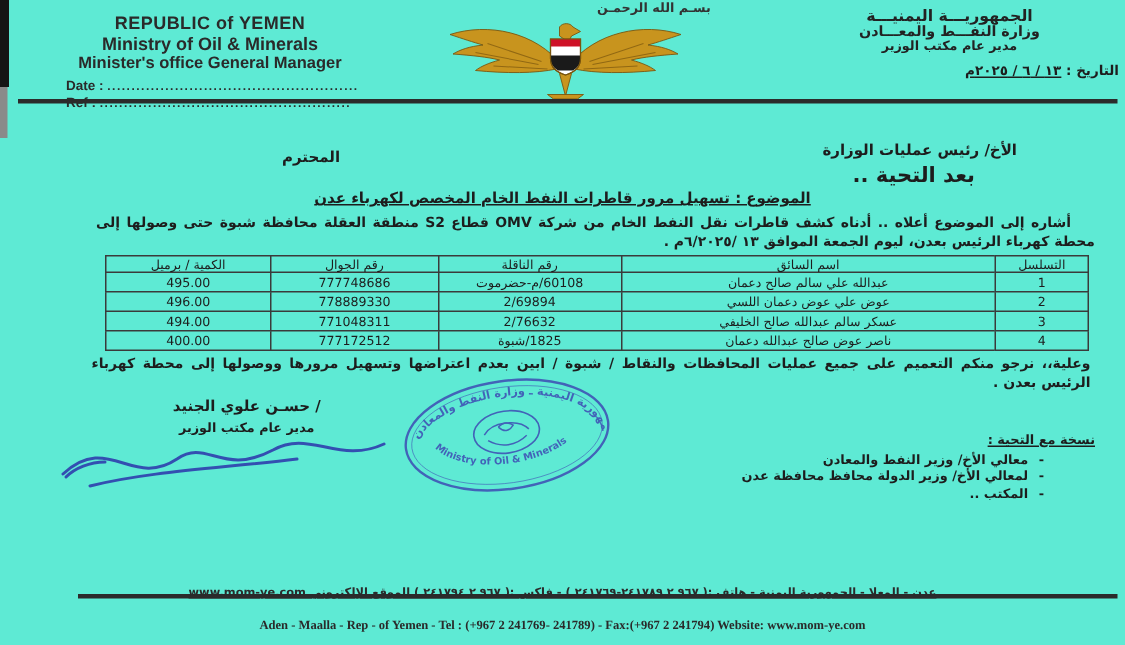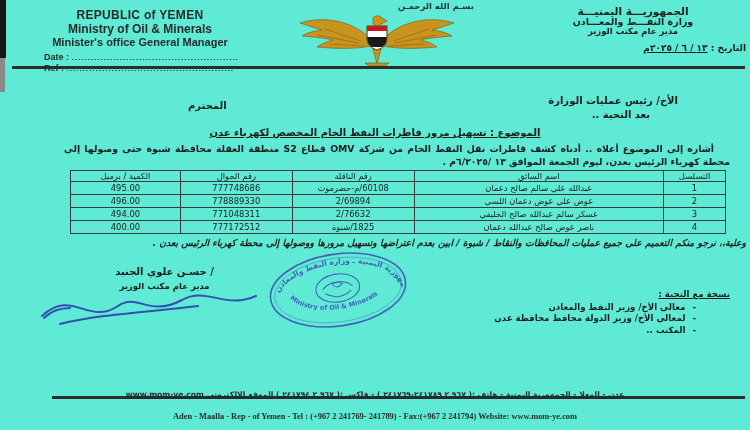--- a/index.html
+++ b/index.html
@@ -27,26 +27,26 @@
   .ar-head .l2{font-size:9.5px;margin-top:-1px;}
   .ar-head .l3{font-size:8.5px;margin-top:-1px;}
   .ar-refs{right:12px;top:42px;width:226px;font-size:9px;line-height:13px;text-align:right;}
   .ar-refs .val{text-decoration:underline;}
   .rule-top{left:12px;top:66px;width:733px;height:2.5px;background:#2b2b2b;}
   .rule-bottom{left:52px;top:396px;width:693px;height:2.5px;background:#2b2b2b;}
 
   
   .to-line{right:80px;top:95px;font-size:10px;}
   .honorific{left:188px;top:100px;font-size:10px;font-weight:bold;direction:rtl;}
-  .greeting{right:108px;top:109px;font-size:10px;margin-left:32px;}
+  .greeting{right:108px;top:109px;font-size:14px;margin-left:32px;}
   .subject{left:60px;top:127px;width:630px;text-align:center;font-size:10px;
            text-decoration:underline;}
   .body-par{right:28px;top:142px;width:666px;font-size:9.3px;line-height:13px;
             text-align:justify;text-indent:16px;}
-  .closing-par{right:12px;top:236px;width:666px;font-size:9.3px;line-height:13px;text-align:justify;font-style:italic;}
+  .closing-par{right:31px;top:236px;width:666px;font-size:9.3px;line-height:13px;text-align:justify;}
 
   
   .tbl-wrap{right:32px;top:170px;width:656px;}
   table{width:100%;border-collapse:collapse;direction:rtl;}
   th,td{border:1.4px solid #3a3a3a;font-size:8.4px;font-weight:normal;
         text-align:center;padding:1px 2px;line-height:10px;}
   th{padding:0 2px;}
   col.c-serial{width:62px;} col.c-name{width:250px;} col.c-plate{width:122px;}
   col.c-phone{width:112px;} col.c-qty{width:110px;}
 

